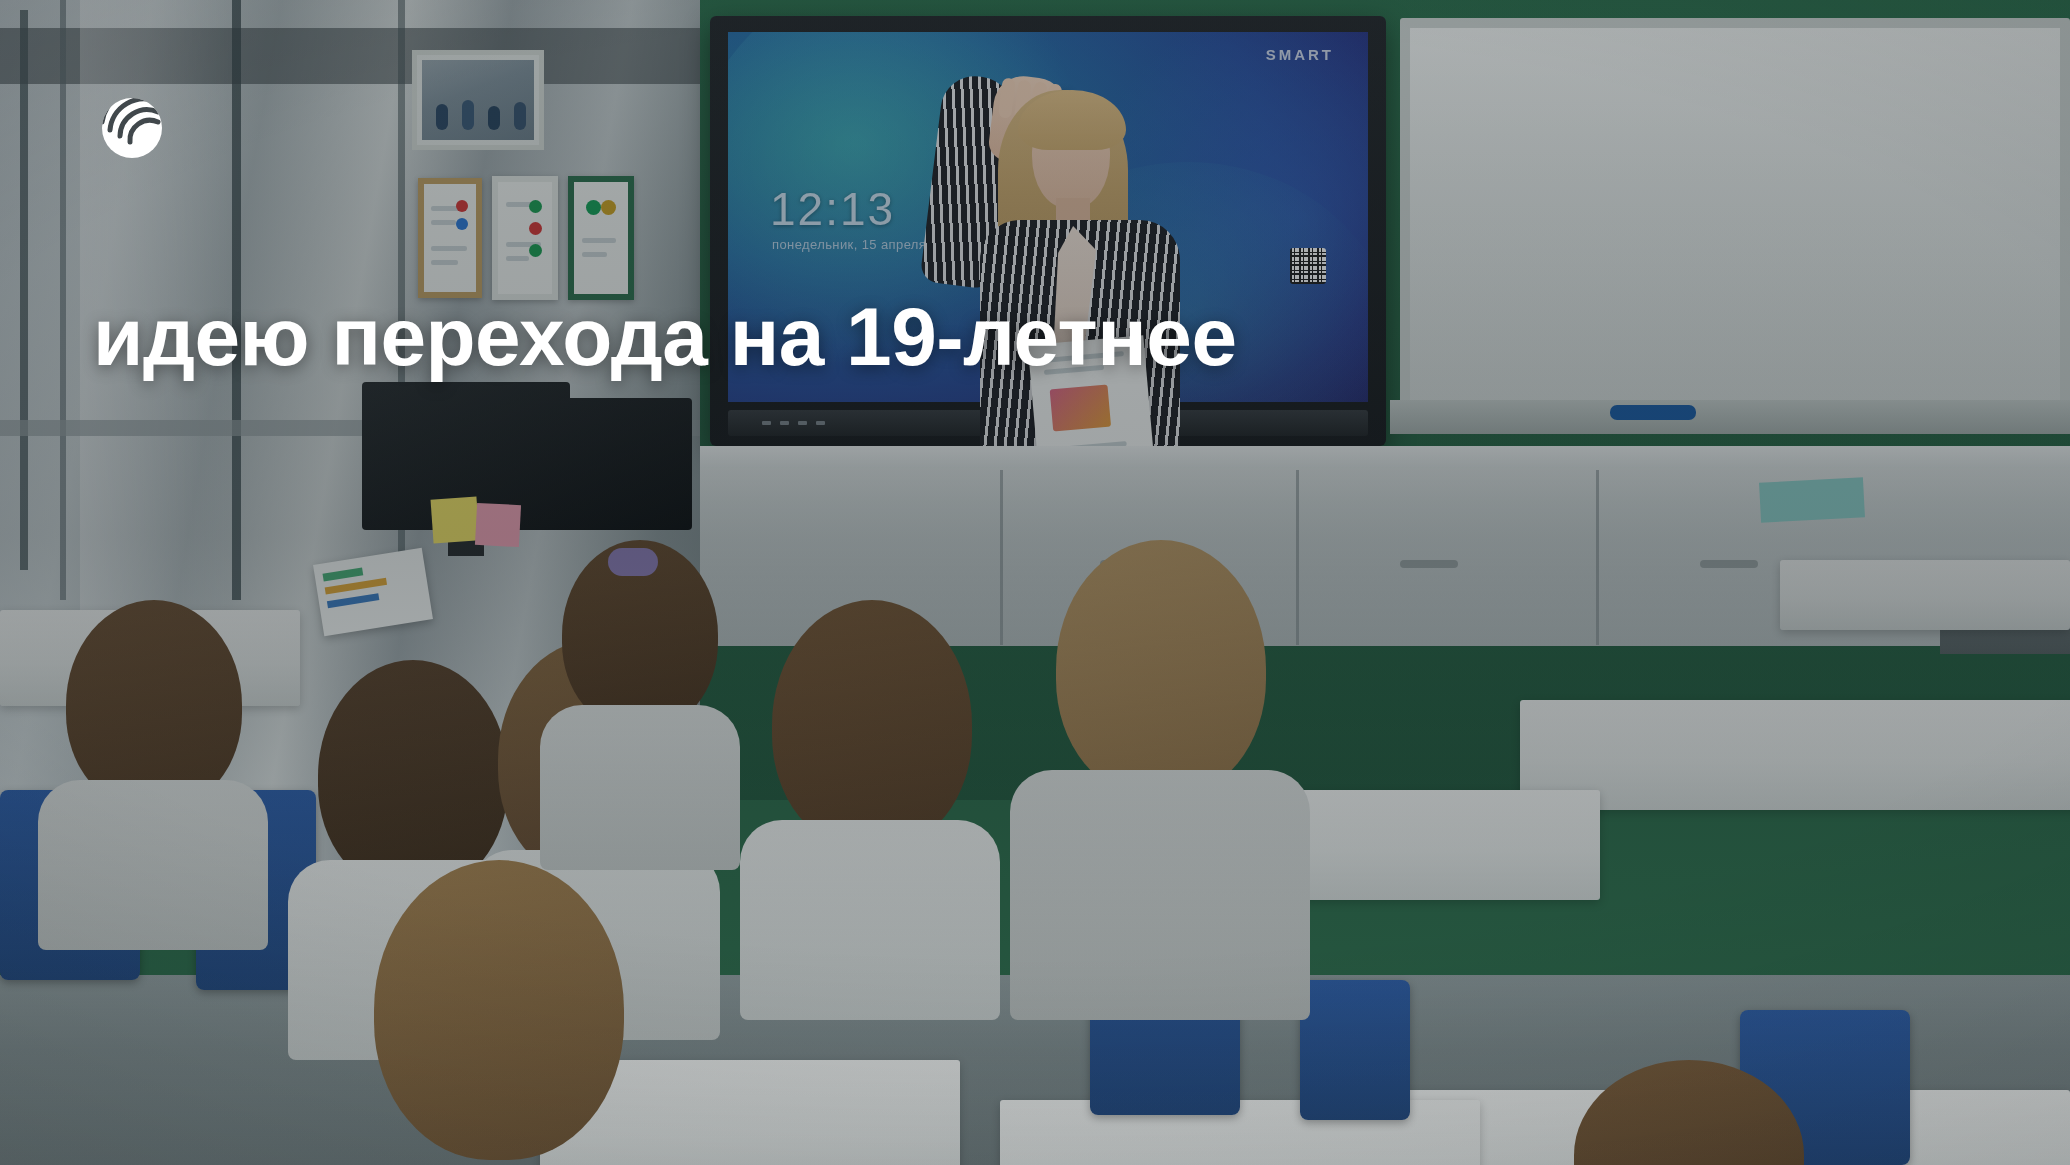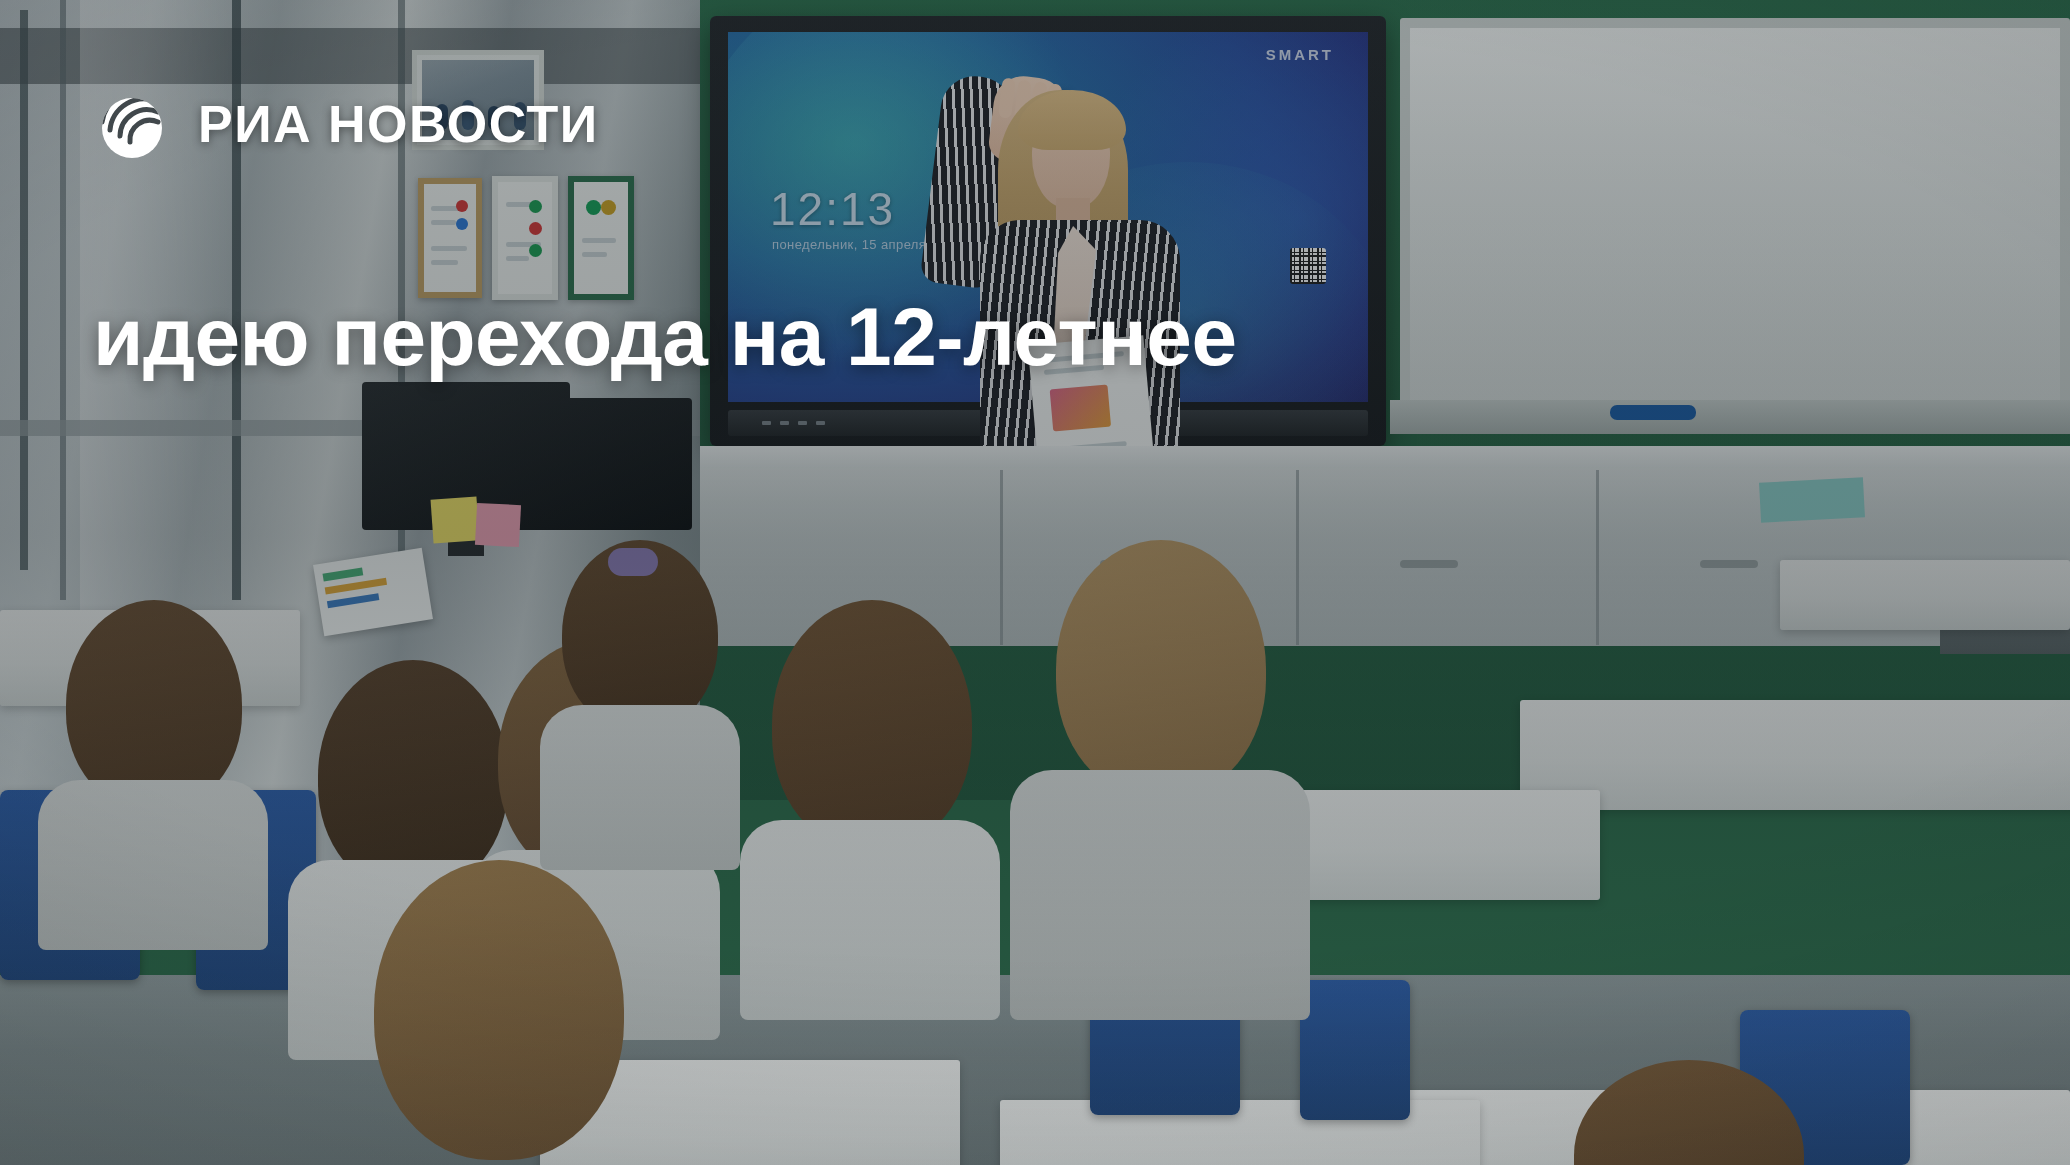--- a/index.html
+++ b/index.html
@@ -538,21 +538,20 @@
           <circle cx="36" cy="42" r="30" fill="#ffffff"></circle>
           <g clip-path="url(#sphereClip)" fill="none" stroke="#41484c" stroke-width="5" stroke-linecap="round">
             <path d="M6 36 A40 40 0 0 1 62 6"></path>
             <path d="M14 44 A34 34 0 0 1 62 16"></path>
             <path d="M24 50 A27 27 0 0 1 62 26"></path>
             <path d="M34 56 A20 20 0 0 1 62 36"></path>
           </g>
           <path d="M36 12 A30 30 0 0 1 66 42 A30 30 0 0 1 60 60 A44 44 0 0 0 36 12 Z" fill="#ffffff" opacity="0.0"></path>
         </svg>
       </span>
-      <span class="logo-text">РИА НОВОСТИ</span>
     </div>
 
     <h1 class="headline">
-      <span class="hl-line">идею перехода на 12-летнее</span>
+      <span class="hl-line">идею перехода на 19-летнее</span>
     </h1>
 
   </div>
 </div>
 
 </body></html>

